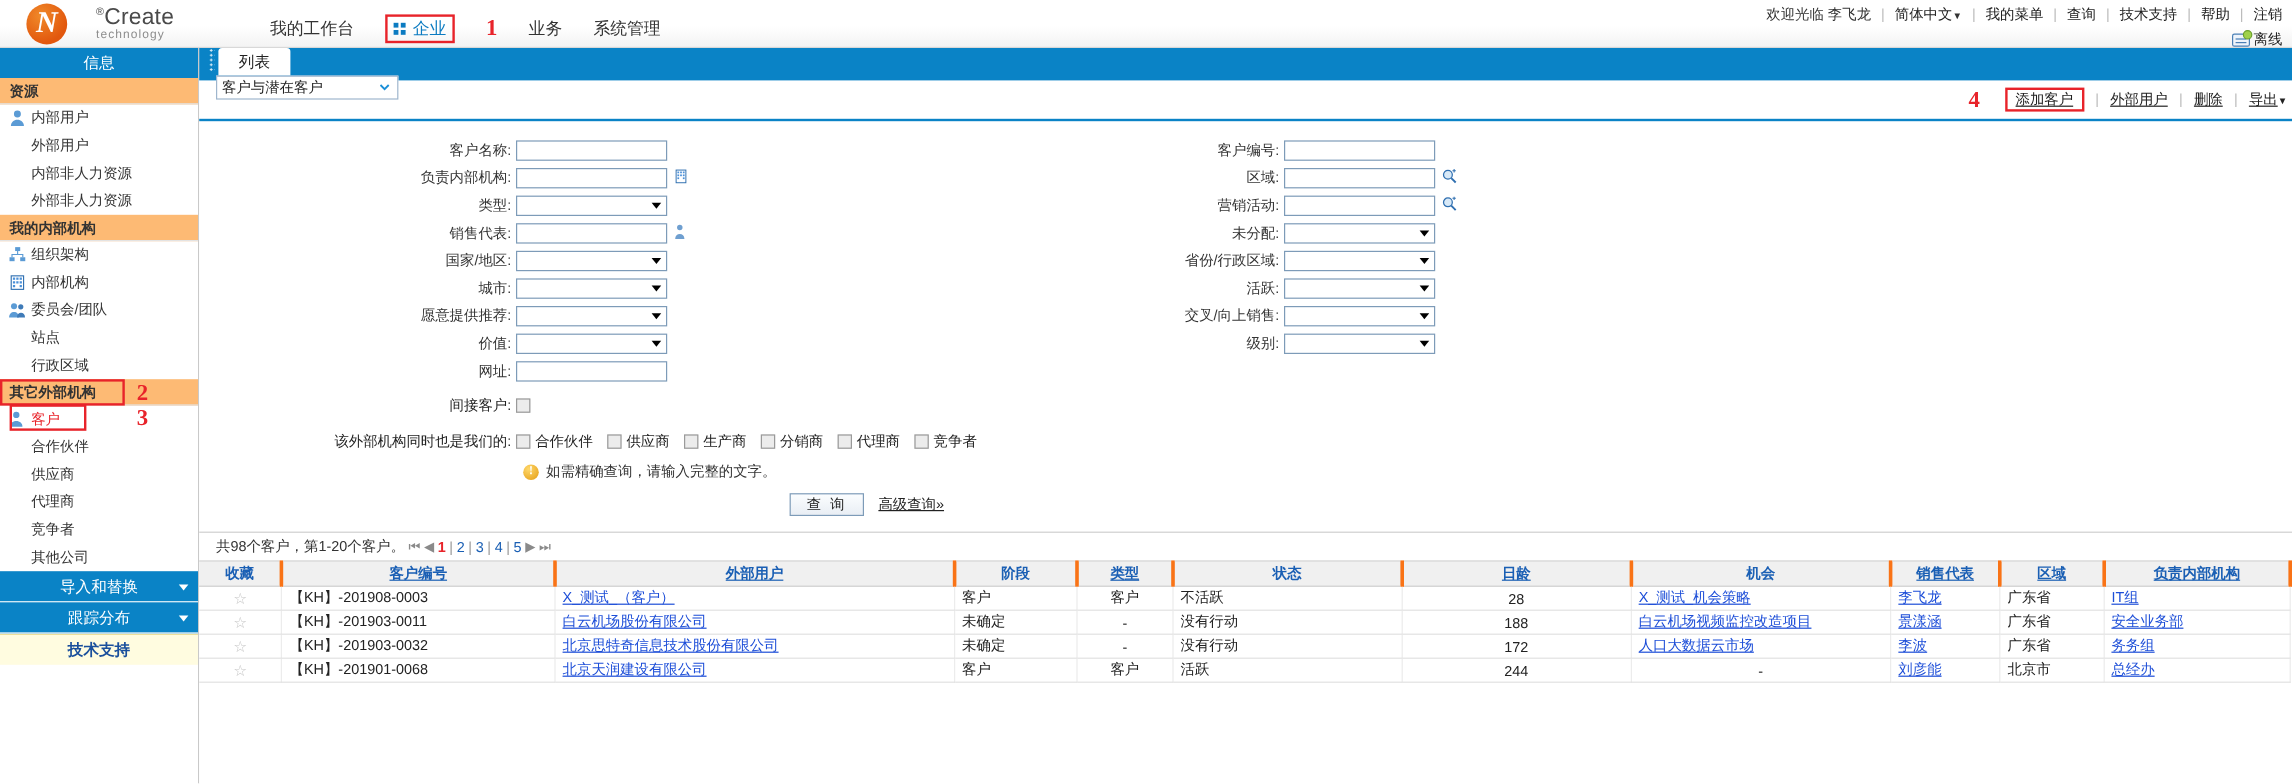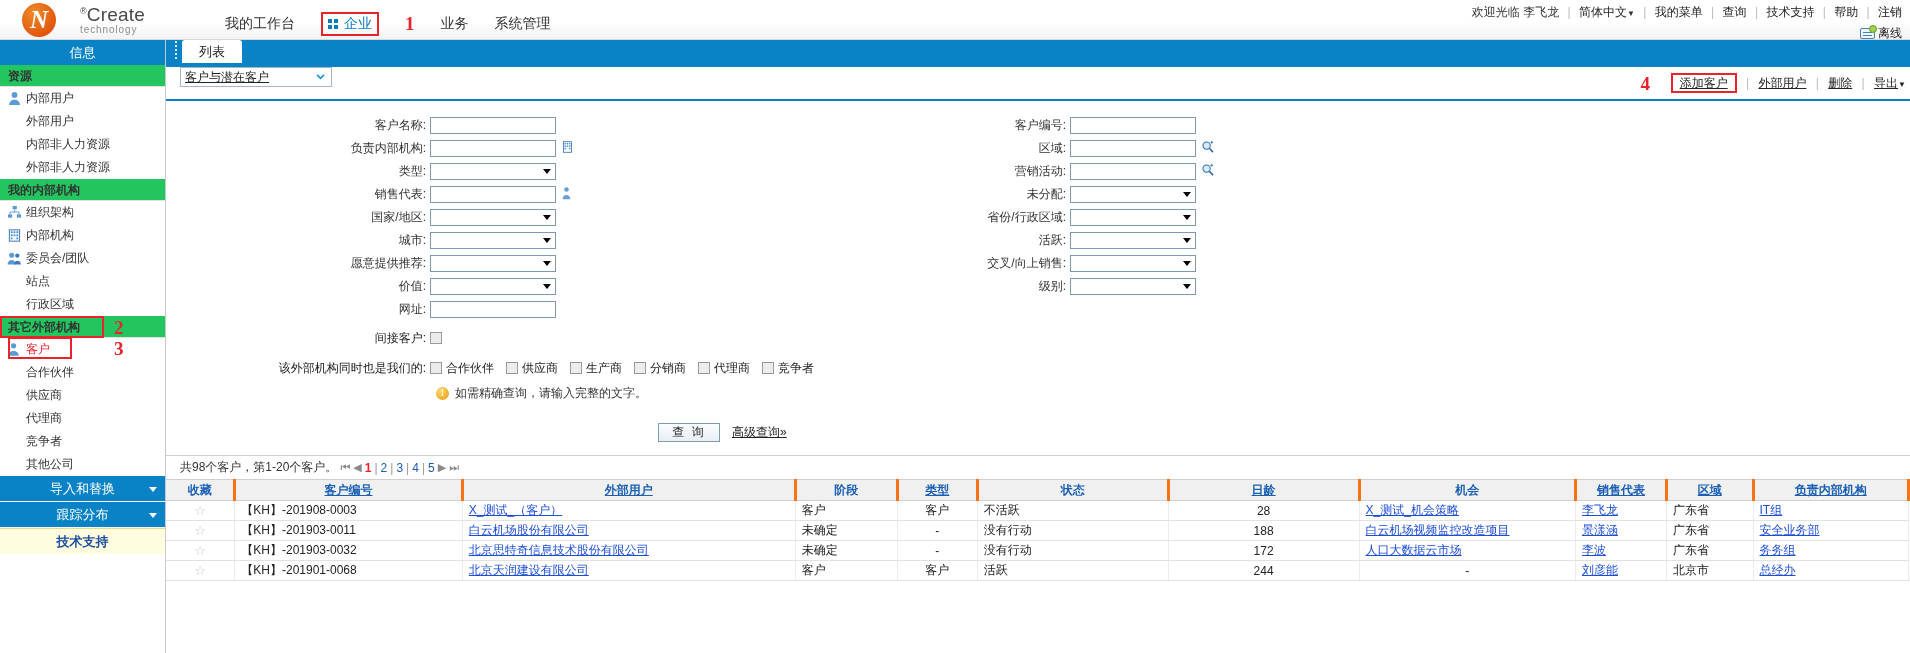--- a/index.html
+++ b/index.html
@@ -109,21 +109,21 @@
     background: #fff;
     border-right: 1px solid #c9c9c9;
     position: relative;
   }
   .sb-title {
     height: 25px; line-height: 25px; text-align: center;
     background: #0a83c6; color: #fff; font-size: 13px;
   }
   .sb-group {
     height: 22px; line-height: 22px;
-    background: #22c55e;
+    background: #fdba74;
     padding-left: 8px;
     font-size: 12px; color: #333; font-weight: bold;
     border-bottom: 1px solid #e3e3e3;
   }
   .sb-item {
     height: 23px; line-height: 23px;
     padding-left: 26px;
     font-size: 12px; color: #333;
     position: relative;
     white-space: nowrap;
@@ -172,24 +172,23 @@
   .tab {
     background: #fff; color: #222;
     height: 23px; line-height: 23px;
     padding: 0 17px;
     font-size: 13px;
     border-radius: 3px 3px 0 0;
   }
   .toolbar-row {
     height: 34px;
     border-bottom: 2px solid #0a83c6;
-    display: flex; align-items: flex-start;
+    display: flex; align-items: flex-end;
     padding: 0 6px 16px 14px;
     position: relative;
-    text-decoration: underline;
   }
   .sel-list {
     width: 152px; height: 20px;
     border: 1px solid #9fb6cd; background: #fff;
     font-size: 12px; padding: 0 4px;
     position: relative;
     line-height: 18px;
   }
   .sel-list .chev {
     position: absolute; right: 6px; top: 6px;
@@ -255,21 +254,21 @@
   }
   .warn-ico {
     width: 13px; height: 13px; border-radius: 50%;
     background: radial-gradient(circle at 35% 30%, #ffd86b, #e39b11);
     color: #fff; font-size: 10px; font-weight: bold;
     text-align: center; line-height: 12px; margin-right: 6px;
     font-family: "Liberation Serif", serif;
   }
   .submit-row {
     display: flex; align-items: center; justify-content: flex-start;
-    padding-left: 492px; height: 30px; margin-top: 12px;
+    padding-left: 492px; height: 30px; 
   }
   .btn-query {
     width: 62px; height: 19px; line-height: 17px;
     border: 1px solid #7d9bb8; background: linear-gradient(#fbfdff, #e9eef4);
     font-size: 12px; text-align: center; color: #222;
     letter-spacing: 2px;
   }
   .adv-link { margin-left: 12px; font-size: 12px; color: #222; text-decoration: underline; }
 
   .hr-line { border-top: 1px solid #cfcfcf; margin-top: 8px; }

